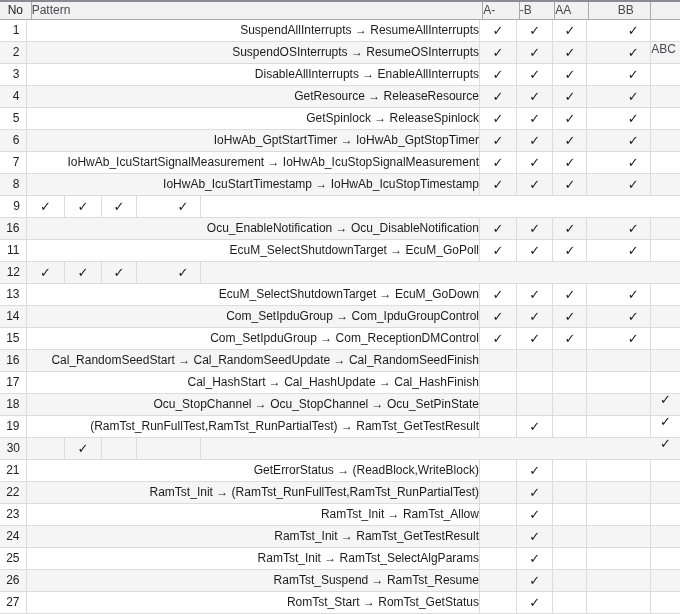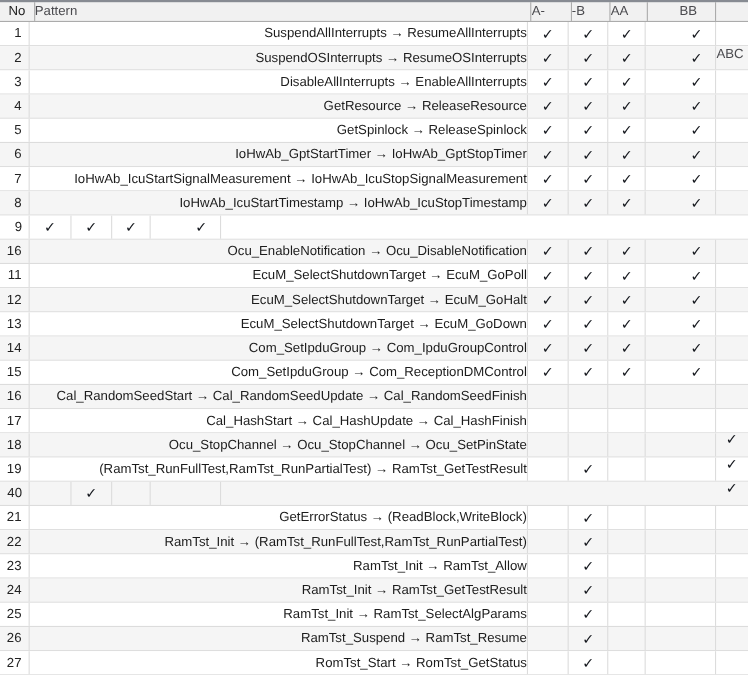--- a/index.html
+++ b/index.html
@@ -181,21 +181,20 @@
         <div class="cell col-no">11</div>
         <div class="cell col-pattern">EcuM_SelectShutdownTarget → EcuM_GoPoll</div>
         <div class="cell check-col col-a"><span class="check">✓</span></div>
         <div class="cell check-col col-b"><span class="check">✓</span></div>
         <div class="cell check-col col-aa"><span class="check">✓</span></div>
         <div class="cell check-col col-bb"><span class="check">✓</span></div>
         <div class="cell check-col col-abc"></div>
       </div>
       <div class="row">
         <div class="cell col-no">12</div>
-        <div class="cell col-pattern">EcuM_SelectShutdownTarget → EcuM_GoHalt</div>
         <div class="cell check-col col-a"><span class="check">✓</span></div>
         <div class="cell check-col col-b"><span class="check">✓</span></div>
         <div class="cell check-col col-aa"><span class="check">✓</span></div>
         <div class="cell check-col col-bb"><span class="check">✓</span></div>
         <div class="cell check-col col-abc"></div>
       </div>
       <div class="row">
         <div class="cell col-no">13</div>
         <div class="cell col-pattern">EcuM_SelectShutdownTarget → EcuM_GoDown</div>
         <div class="cell check-col col-a"><span class="check">✓</span></div>
@@ -252,21 +251,21 @@
       <div class="row">
         <div class="cell col-no">19</div>
         <div class="cell col-pattern">(RamTst_RunFullTest,RamTst_RunPartialTest) → RamTst_GetTestResult</div>
         <div class="cell check-col col-a"></div>
         <div class="cell check-col col-b"><span class="check">✓</span></div>
         <div class="cell check-col col-aa"></div>
         <div class="cell check-col col-bb"></div>
         <div class="cell check-col col-abc"></div>
       </div>
       <div class="row">
-        <div class="cell col-no">40</div>
+        <div class="cell col-no">30</div>
         <div class="cell check-col col-a"></div>
         <div class="cell check-col col-b"><span class="check">✓</span></div>
         <div class="cell check-col col-aa"></div>
         <div class="cell check-col col-bb"></div>
         <div class="cell check-col col-abc"></div>
       </div>
       <div class="row">
         <div class="cell col-no">21</div>
         <div class="cell col-pattern">GetErrorStatus → (ReadBlock,WriteBlock)</div>
         <div class="cell check-col col-a"></div>

